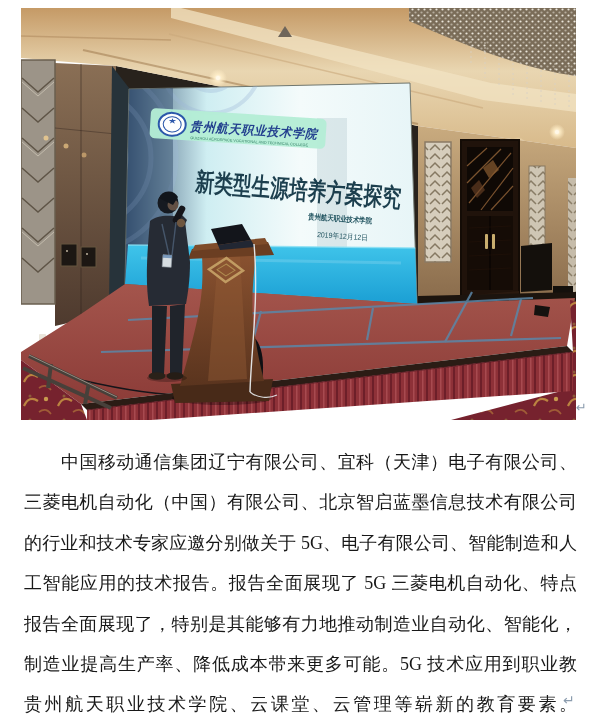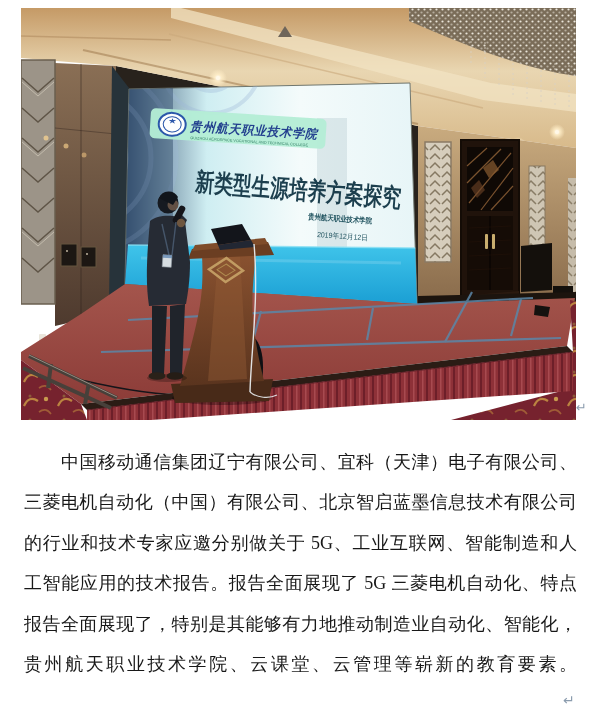--- a/index.html
+++ b/index.html
@@ -319,20 +319,21 @@
       <ellipse cx="154" cy="368" rx="8.5" ry="3.8" fill="#251d16"></ellipse>
     </g>
   </svg>
   </div>
 
   <span class="pmark-photo">↵</span>
 
   <div class="para">
     <div class="t-line first">中国移动通信集团辽宁有限公司、宜科（天津）电子有限公司、</div>
     <div class="t-line">三菱电机自动化（中国）有限公司、北京智启蓝墨信息技术有限公司</div>
-    <div class="t-line">的行业和技术专家应邀分别做关于 5G、工业互联网、智能制造和人</div>
+    <div class="t-line">的行业和技术专家应邀分别做关于 5G、电子有限公司、智能制造和人</div>
     <div class="t-line">工智能应用的技术报告。报告全面展现了 5G 三菱电机自动化、特点</div>
     <div class="t-line">报告全面展现了，特别是其能够有力地推动制造业自动化、智能化，为</div>
+    <div class="t-line">制造业提高生产率、降低成本带来更多可能。5G 技术应用到职业教</div>
     <div class="t-line">贵州航天职业技术学院、云课堂、云管理等崭新的教育要素。</div>
     <span class="pmark-para">↵</span>
   </div>
 
 </div>
 
 </body></html>

